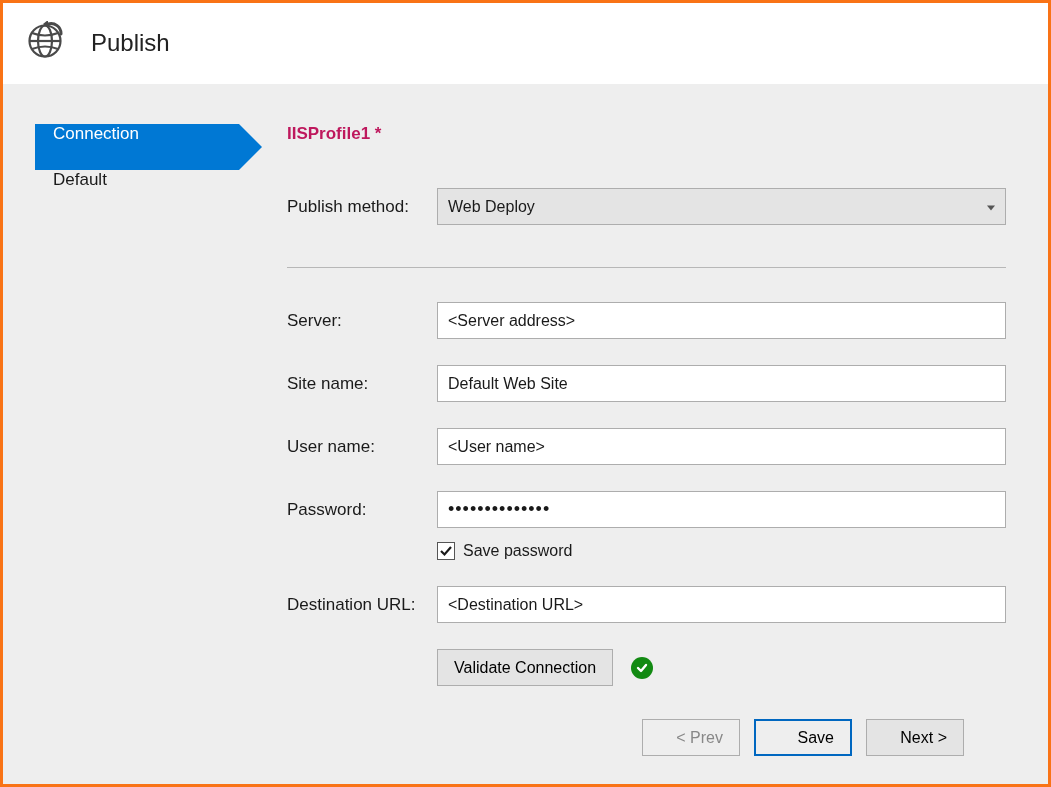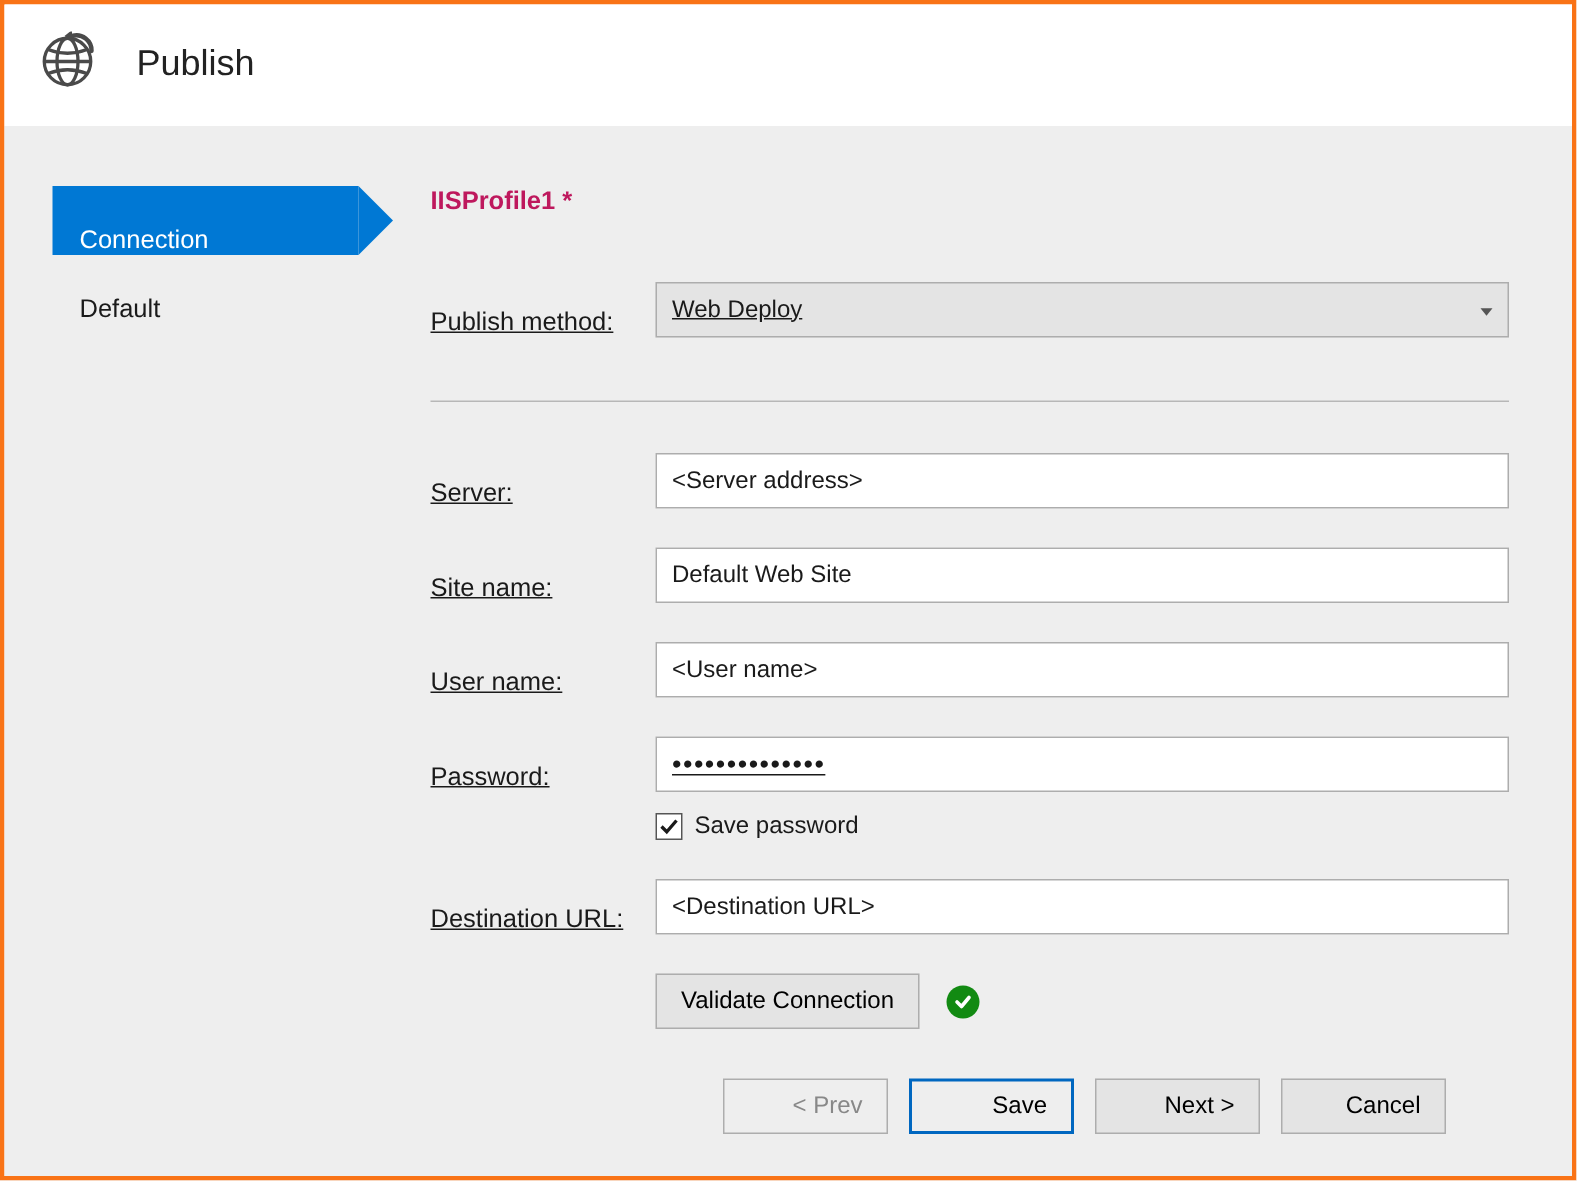--- a/index.html
+++ b/index.html
@@ -37,21 +37,21 @@
       background: #eee;
       display: flex;
       flex-direction: column;
       padding: 40px 42px 0 32px;
     }
     .columns { display: flex; flex: 1; }
     .sidebar { width: 244px; flex-shrink: 0; }
     .nav-item {
       height: 46px;
       display: flex;
-      align-items: flex-end;
+      align-items: flex-start;
       padding-left: 18px;
       font-size: 17px;
       color: #1a1a1a;
       cursor: pointer;
     }
     .nav-item.active {
       position: relative;
       background: #0078d4;
       color: #fff;
       width: 204px;
@@ -72,23 +72,22 @@
       padding-left: 8px;
     }
     .profile-title {
       font-size: 17px;
       font-weight: 700;
       color: #be185d;
       margin-bottom: 44px;
     }
     .row {
       display: flex;
-      align-items: flex-end;
+      align-items: center;
       margin-bottom: 26px;
-      text-decoration: underline;
     }
     .row.method { margin-bottom: 0; }
     .row-label {
       width: 150px;
       font-size: 17px;
       color: #1a1a1a;
     }
     .row-control { flex: 1; }
     .select {
       width: 100%;
@@ -180,21 +179,21 @@
       letter-spacing: 1px;
       font-size: 18px;
     }
     .footer {
       display: flex;
       justify-content: flex-end;
       gap: 14px;
       padding: 26px 42px 28px 0;
       background: #eee;
     }
-    .footer .btn { width: 110px; }
+    .footer .btn { width: 98px; }
     .btn.disabled {
       color: #888;
       background: #eee;
       cursor: default;
     }
     .btn.primary {
       border: 2px solid #0067c0;
       background: #eee;
     }
   </style>
@@ -307,19 +306,16 @@
     <div class="footer">
       <button class="btn disabled">
         <span>&lt;  Prev</span>
       </button>
       <button class="btn primary">
         <span>Save</span>
       </button>
       <button class="btn">
         <span>Next  &gt;</span>
       </button>
-      <button class="btn">
-        <span>Cancel</span>
-      </button>
     </div>
   </div>
 
 </div>
 
 </body></html>

